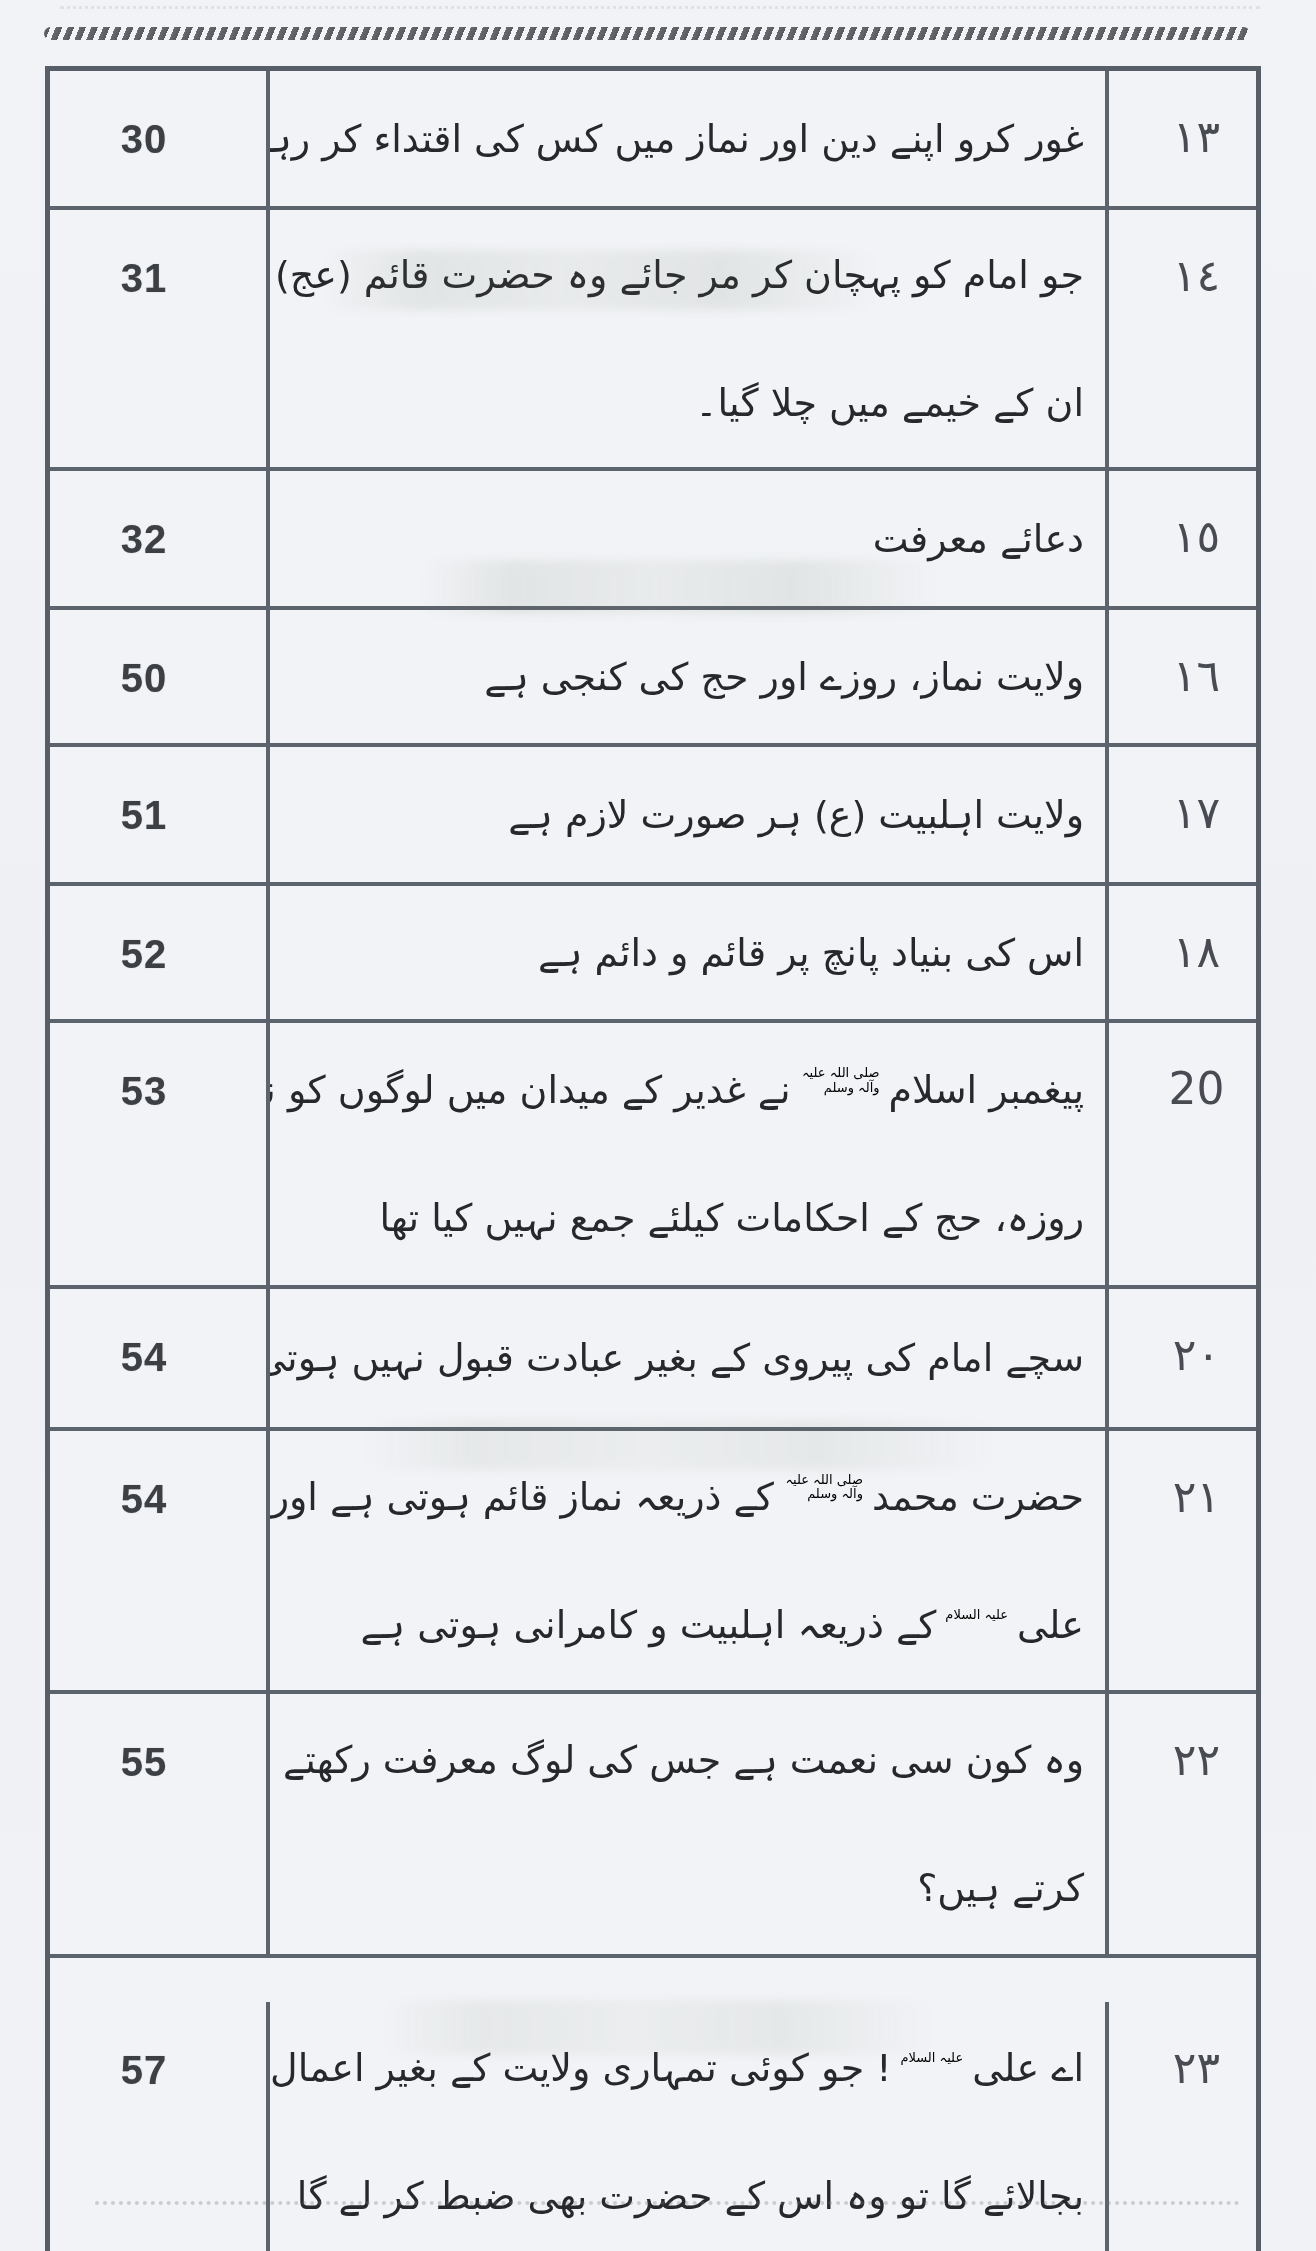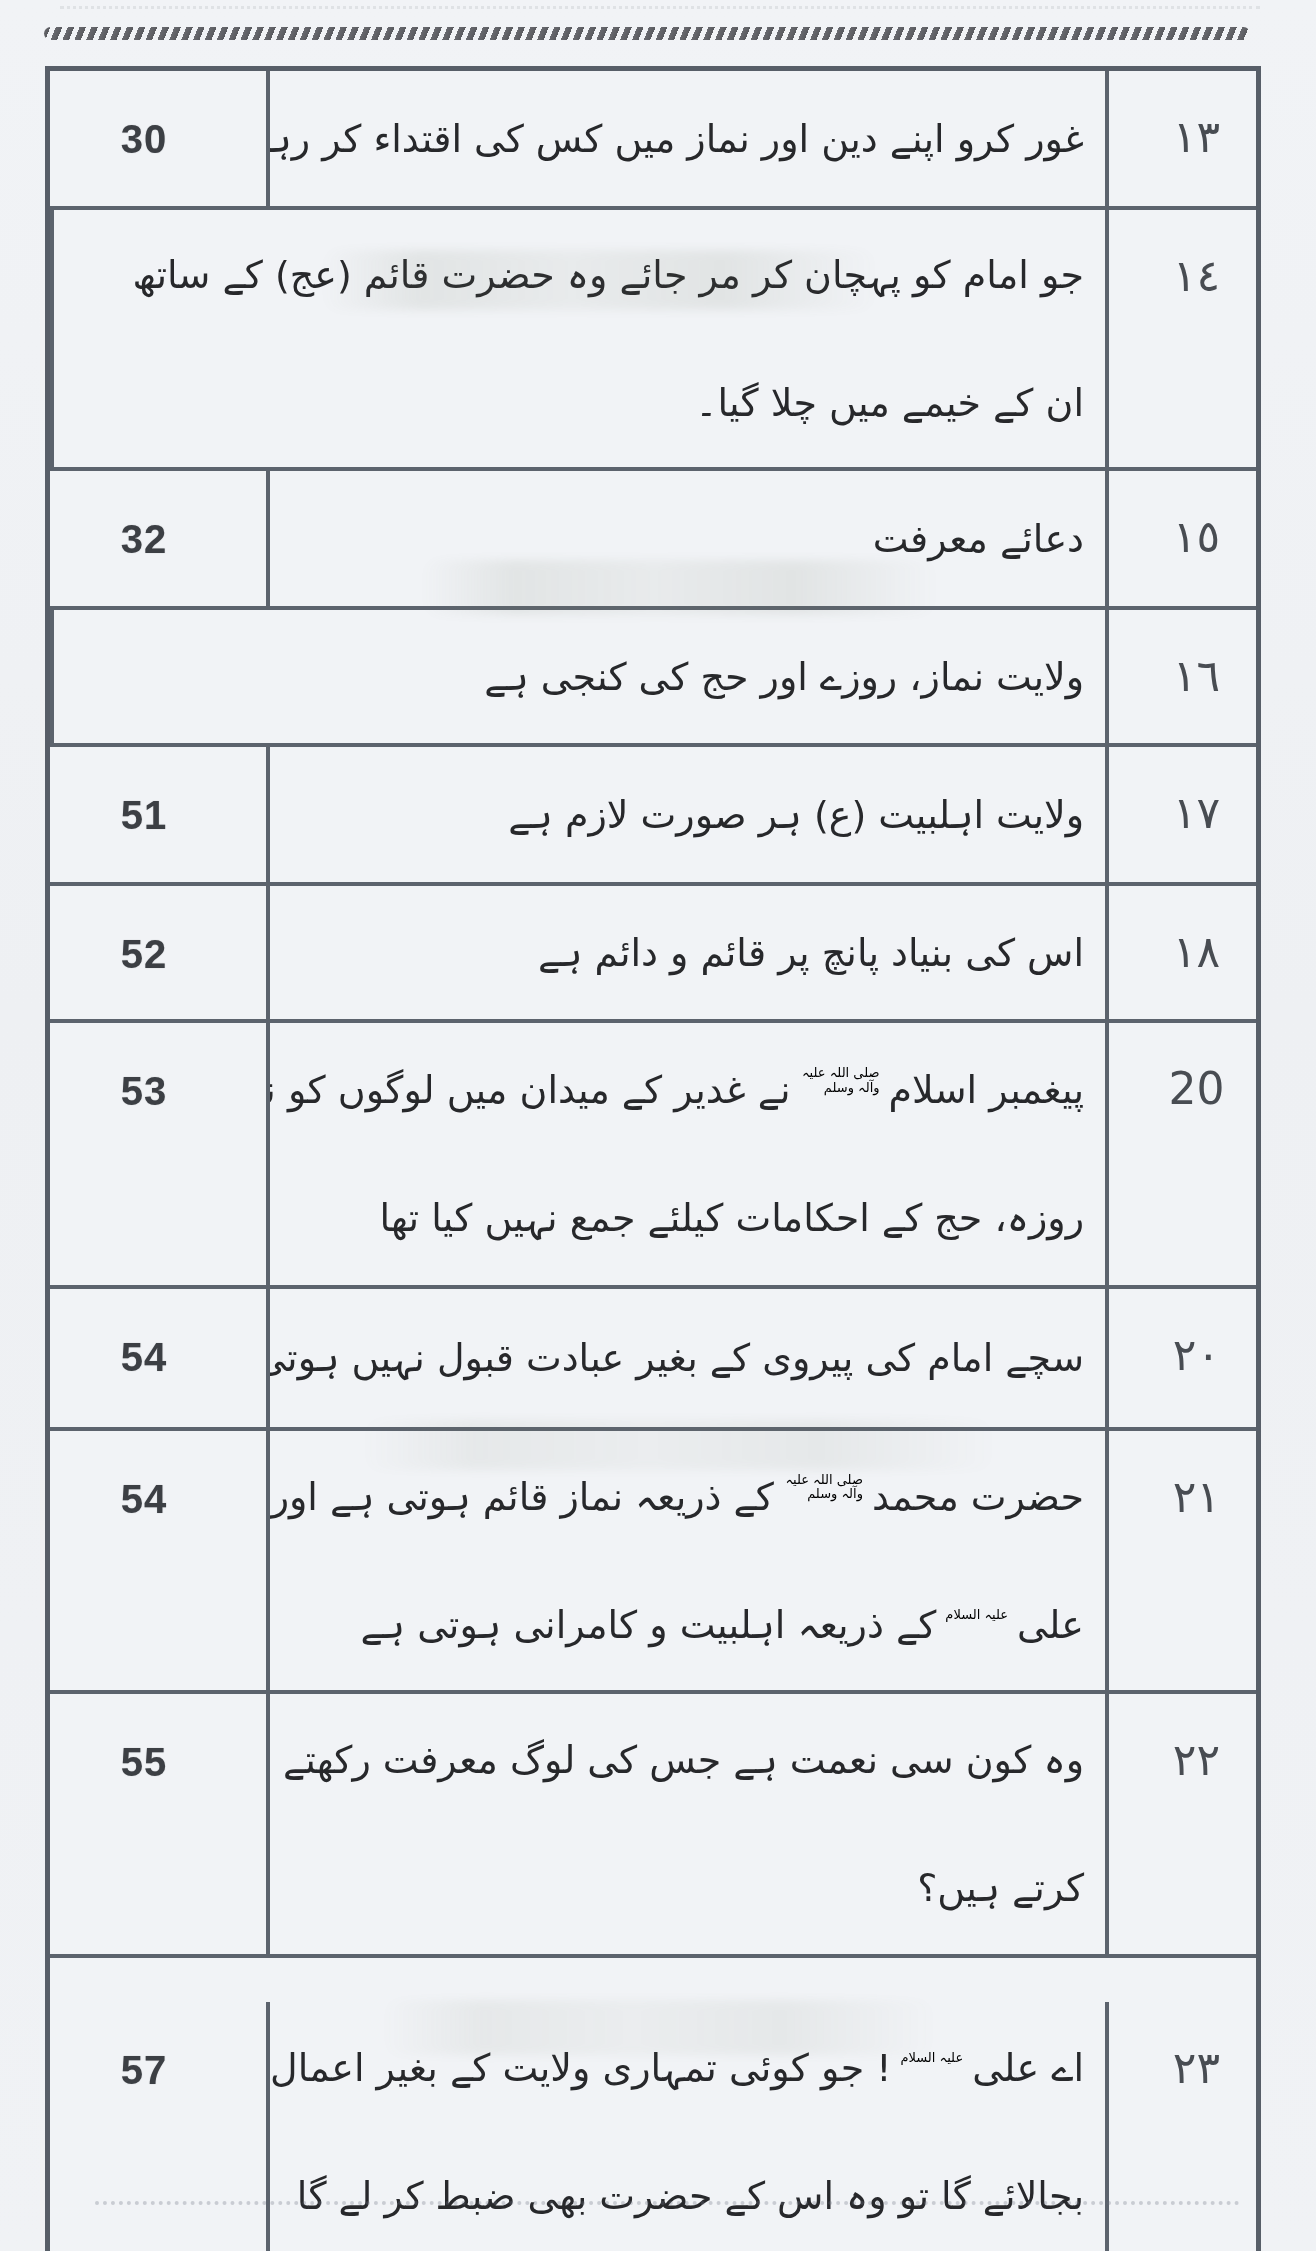--- a/index.html
+++ b/index.html
@@ -122,20 +122,23 @@
       <div class="line">
         <span class="seg">غور کرو اپنے دین اور نماز میں کس کی اقتداء کر رہے ہو؟</span>
       </div>
     </div>
     <div class="cell serial">
       <span class="serialno">١٣</span>
     </div>
   </div>
 
   <div class="row h257">
+    <div class="cell num">
+      <span class="pageno">31</span>
+    </div>
     <div class="cell title">
       <div class="line">
         <span class="seg">جو امام کو پہچان کر مر جائے وہ حضرت قائم (عج) کے ساتھ</span>
       </div>
       <div class="line">
         <span class="seg">ان کے خیمے میں چلا گیا۔</span>
       </div>
     </div>
     <div class="cell serial">
       <span class="serialno">١٤</span>
@@ -150,20 +153,23 @@
       <div class="line">
         <span class="seg">دعائے معرفت</span>
       </div>
     </div>
     <div class="cell serial">
       <span class="serialno">١٥</span>
     </div>
   </div>
 
   <div class="row h133">
+    <div class="cell num">
+      <span class="pageno">50</span>
+    </div>
     <div class="cell title">
       <div class="line">
         <span class="seg">ولایت نماز، روزے اور حج کی کنجی ہے</span>
       </div>
     </div>
     <div class="cell serial">
       <span class="serialno">١٦</span>
     </div>
   </div>
 

